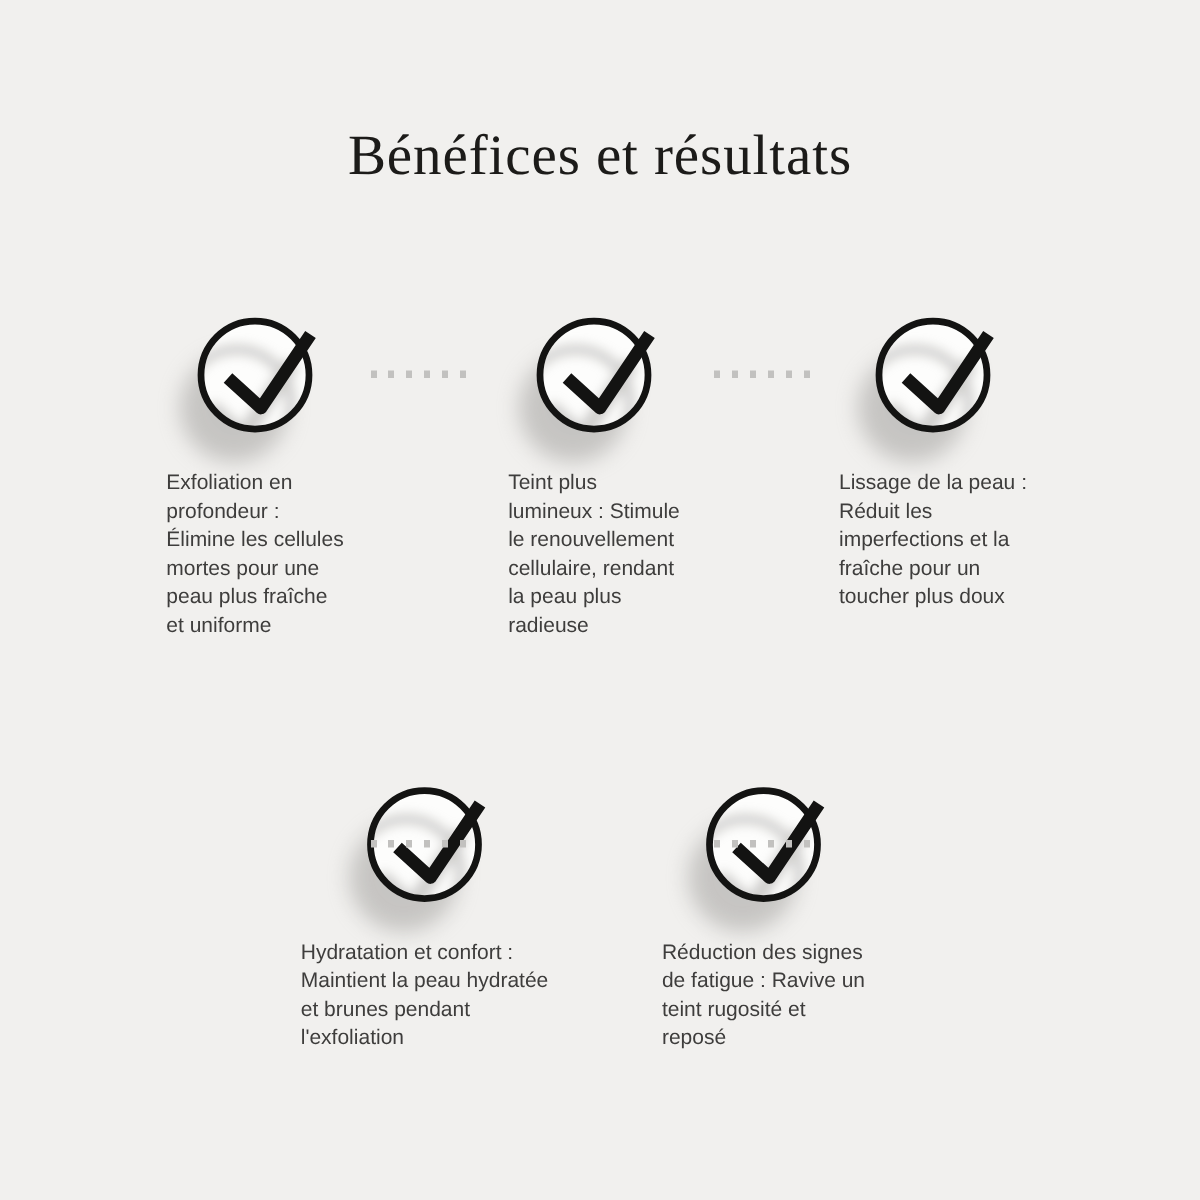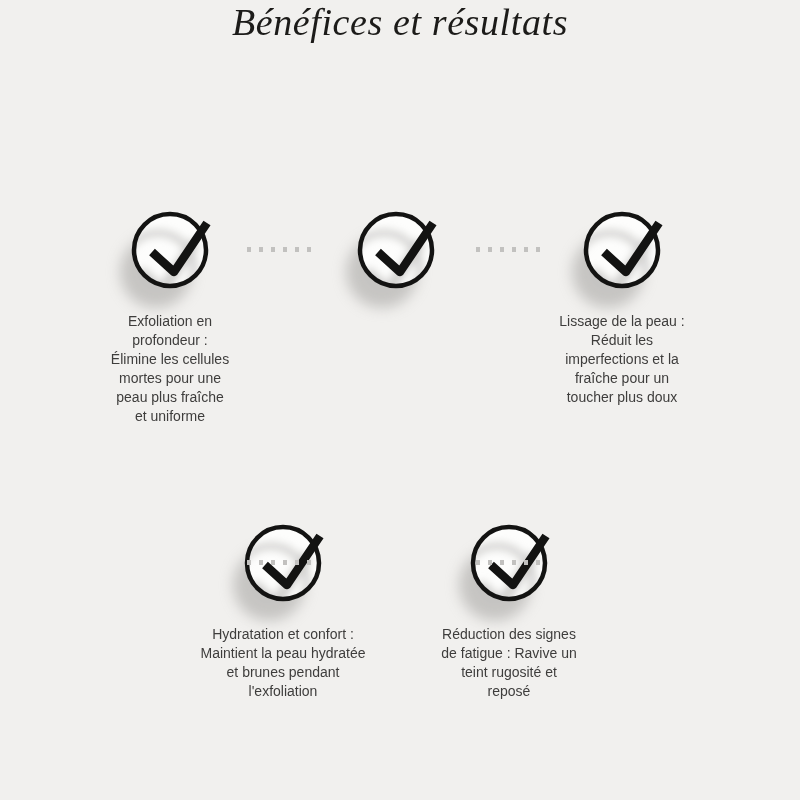--- a/index.html
+++ b/index.html
@@ -2,21 +2,21 @@
 <html lang="fr"><head>
 <meta charset="utf-8">
 <style>
   html,body{margin:0;padding:0;}
   body{
     width:800px;height:800px;overflow:hidden;position:relative;
     background:#f1f0ee;
     font-family:"Liberation Sans",sans-serif;
   }
   
-  header{font-style:italic;}
+  header{padding-top:82px;}
   h1{
     margin:0;text-align:center;
     font-family:"Liberation Serif","DejaVu Serif",serif;
     font-weight:500;font-size:38px;line-height:1.2;
     letter-spacing:.6px;color:#1c1b19;
   }
   
   .row{
     position:absolute;left:-4px;width:800px;
     display:flex;justify-content:center;gap:26px;
@@ -24,21 +24,21 @@
   .row1{top:202px;}
   .row2{top:515px;}
   .benefit{
     margin:0;width:200px;
     display:flex;flex-direction:column;align-items:center;
   }
   .icon{width:130px;height:130px;margin-left:-10px;display:block;}
   .btxt{
     margin:-20px 0 0;max-width:210px;
     font-size:14px;line-height:19px;color:#3e3d3c;
-    text-align:center;white-space:pre-line;
+    text-align:left;white-space:pre-line;
   }
   
   .sep{
     position:absolute;top:45px;width:64px;height:5px;
     background:repeating-linear-gradient(90deg,#c2c1bf 0 4px,transparent 4px 12px);
   }
   .sep-a{left:251px;}
   .sep-b{left:480px;}
   .defs{position:absolute;width:0;height:0;}
 </style>
@@ -91,20 +91,26 @@
 profondeur :
 Élimine les cellules
 mortes pour une
 peau plus fraîche
 et uniforme</figcaption>
   </figure>
   <figure class="benefit">
     <svg class="icon" viewBox="0 0 130 130" aria-hidden="true">
         <use href="#check-icon-art"></use>
       </svg>
+    <figcaption class="btxt">Teint plus
+lumineux : Stimule
+le renouvellement
+cellulaire, rendant
+la peau plus
+radieuse</figcaption>
   </figure>
   <figure class="benefit">
     <svg class="icon" viewBox="0 0 130 130" aria-hidden="true">
         <use href="#check-icon-art"></use>
       </svg>
     <figcaption class="btxt">Lissage de la peau :
 Réduit les
 imperfections et la
 fraîche pour un
 toucher plus doux</figcaption>

